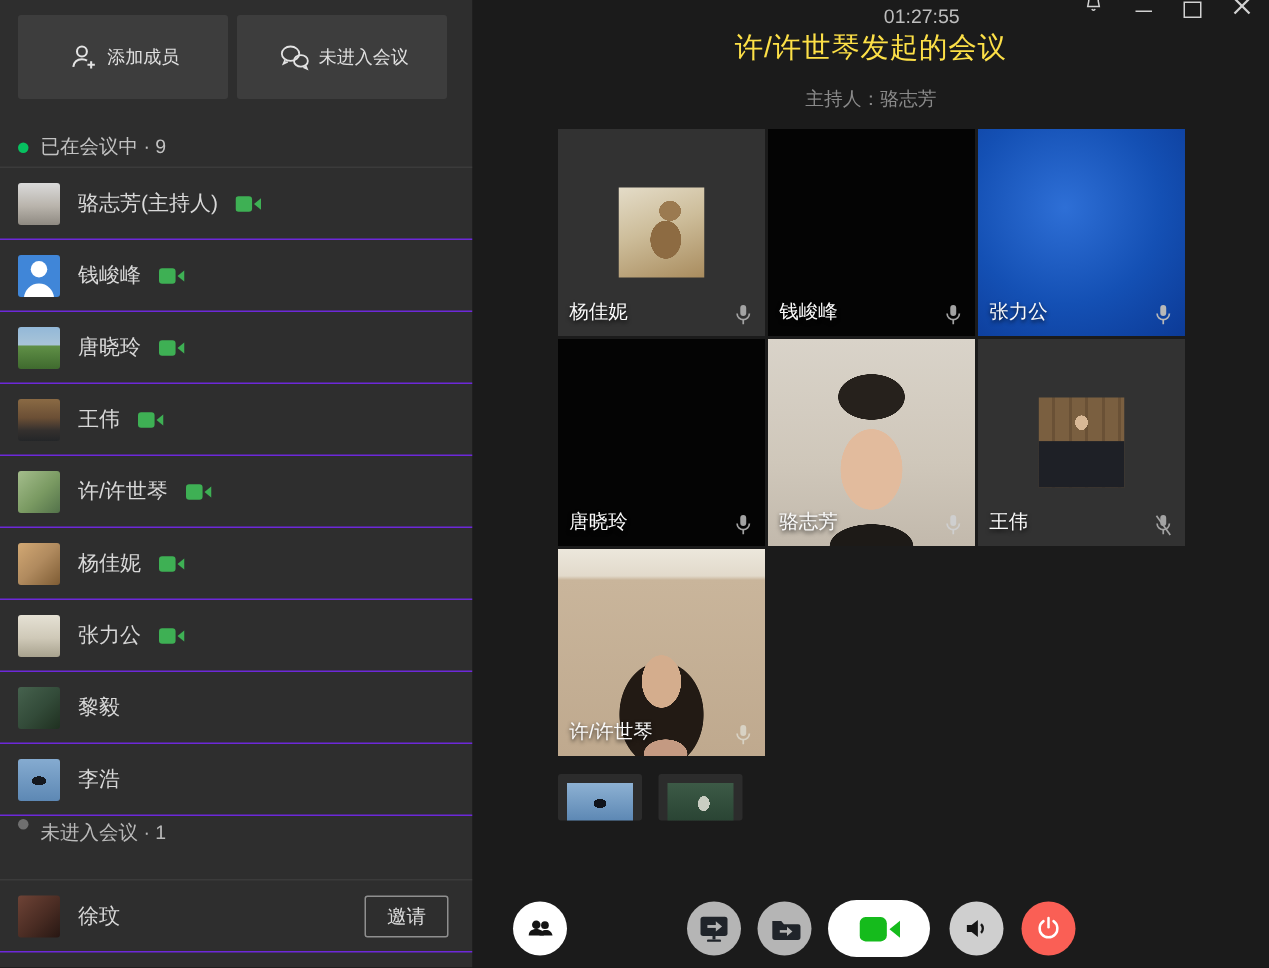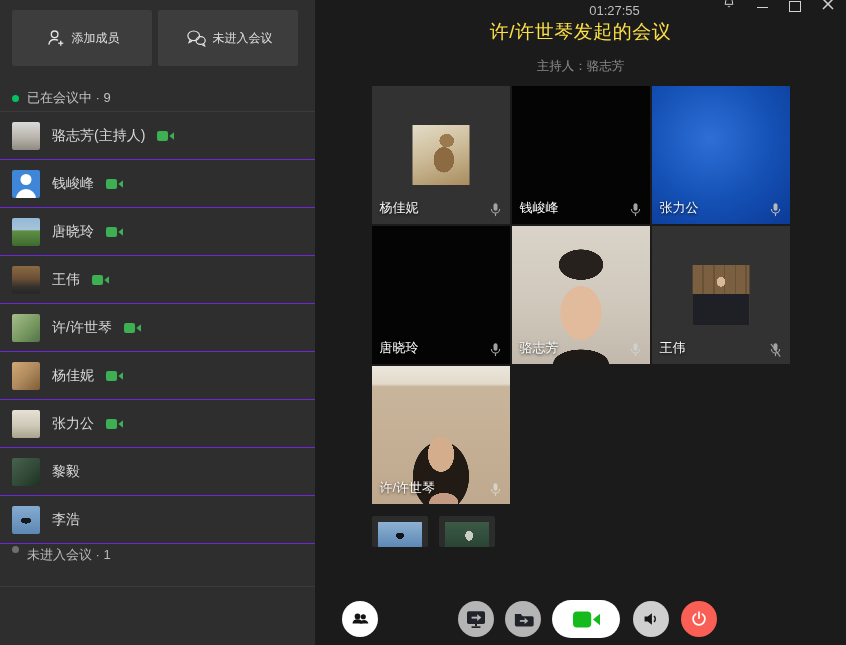--- a/index.html
+++ b/index.html
@@ -216,20 +216,25 @@
         <span class="avatar av-li"></span>
         <span class="p-name">李浩</span>
       </div>
     </div>
 
     <div class="sec2">
       <div class="sec2-label">
         <span class="dot gray"></span>
         <span>未进入会议 · 1</span>
       </div>
+      <div class="p-row">
+        <span class="avatar av-xuwen"></span>
+        <span class="p-name">徐玟</span>
+        <button class="invite-btn">邀请</button>
+      </div>
     </div>
   </aside>
 
   <div class="main">
     <div class="timer">01:27:55</div>
 
     <div class="win-controls">
       <span class="wc">
         <svg width="16" height="16" viewBox="0 0 24 24" fill="none" stroke="#d2d2d2" stroke-width="1.5" style="margin-top:-6px">
           <path d="M12 3.2c-3 0-4.6 2.3-4.8 5.6L6.2 14h11.6l-1-5.2C16.6 5.5 15 3.2 12 3.2z"></path>

